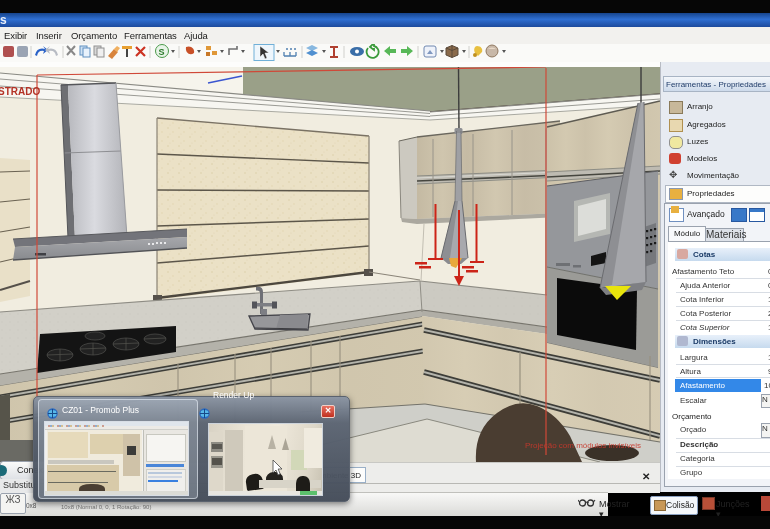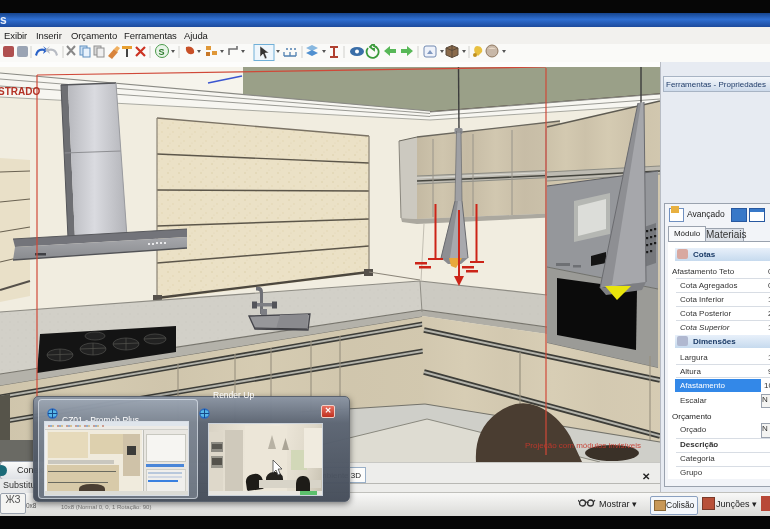--- a/index.html
+++ b/index.html
@@ -357,20 +357,35 @@
  <text x="-2" y="95" font-size="10" fill="#b43226" font-family="Liberation Sans" font-weight="bold">STRADO</text>
 
  <text x="525" y="448" font-size="8" fill="#c8382c" opacity=".9" font-family="Liberation Sans">Projeção com módulos invisíveis</text>
 </svg>
 </div>
 
 <div class="abs" style="left:660px;top:62px;width:110px;height:430px;background:#e7ebf2;border-left:1px solid #b8bcc4;">
 
  <div class="abs" style="left:2px;top:14px;width:108px;height:16px;background:linear-gradient(#f4f7fb,#cddaeb);border:1px solid #a8b4c4;border-right:none;color:#1f3b68;font-size:8px;line-height:15px;padding-left:2px;box-sizing:border-box;white-space:nowrap;overflow:hidden;">Ferramentas - Propriedades</div>
 
+ <div class="abs" style="left:2px;top:33px;width:108px;height:144px;font-size:8px;color:#222;">
+  <div class="abs" style="left:6px;top:6px;width:12px;height:11px;background:#c8b89a;border:1px solid #8a7a5a;"></div>
+      <span class="abs" style="left:24px;top:7px;">Arranjo</span>
+  <div class="abs" style="left:6px;top:24px;width:12px;height:11px;background:#e8d8b0;border:1px solid #b09050;"></div>
+      <span class="abs" style="left:24px;top:25px;">Agregados</span>
+  <div class="abs" style="left:6px;top:41px;width:12px;height:11px;background:#f0e8a0;border:1px solid #909090;border-radius:5px;"></div>
+      <span class="abs" style="left:24px;top:42px;">Luzes</span>
+  <div class="abs" style="left:6px;top:58px;width:12px;height:11px;background:#d04030;border-radius:3px;"></div>
+      <span class="abs" style="left:24px;top:59px;">Modelos</span>
+  <div class="abs" style="left:6px;top:75px;width:12px;height:11px;color:#444;font-size:10px;line-height:10px;">✥</div>
+      <span class="abs" style="left:24px;top:76px;">Movimentação</span>
+  <div class="abs" style="left:2px;top:90px;width:104px;height:16px;background:#fdfdfc;border:1px solid #b0b8c4;"></div>
+  <div class="abs" style="left:6px;top:93px;width:12px;height:10px;background:#e8b040;border:1px solid #8a98b0;"></div>
+      <span class="abs" style="left:24px;top:94px;">Propriedades</span>
+ </div>
 
  <div class="abs" style="left:3px;top:141px;width:107px;height:282px;background:#f2f4f8;border:1px solid #9aa2ae;border-right:none;">
   <div class="abs" style="left:4px;top:4px;width:13px;height:12px;background:#fff;border:1px solid #7090c0;"></div>
   <div class="abs" style="left:6px;top:2px;width:8px;height:7px;background:#e8b040;"></div>
   <span class="abs" style="left:22px;top:5px;font-size:8.5px;color:#222;">Avançado</span>
   <div class="abs" style="left:66px;top:4px;width:14px;height:12px;background:#3878c8;border:1px solid #2858a0;"></div>
   <div class="abs" style="left:84px;top:4px;width:14px;height:12px;background:#fff;border:1px solid #2858a0;">
         <div style="height:3px;background:#3878c8;"></div>
       </div>
 
@@ -378,21 +393,21 @@
   <div class="abs" style="left:40px;top:24px;width:37px;height:13px;background:#dde1e8;border:1px solid #9aa2ae;border-bottom:none;font-size:10px;text-align:center;line-height:12px;color:#333;">Materiais</div>
 
   <div class="abs" style="left:3px;top:37px;width:104px;height:237px;background:#fff;border-top:1px solid #9aa2ae;font-size:8px;color:#333;">
    <div class="abs" style="left:7px;top:6px;width:97px;height:13px;background:linear-gradient(#e8f0fa,#c6daee);font-weight:bold;color:#1a3a66;">
           <span style="position:absolute;left:18px;top:2px;">Cotas</span>
           <span style="position:absolute;left:2px;top:1px;width:11px;height:10px;background:#d8a8a0;border-radius:2px;"></span>
         </div>
    <div class="abs" style="left:4px;top:25px;">Afastamento Teto</div>
         <div class="abs" style="left:100px;top:25px;">0</div>
         <div class="abs" style="left:8px;top:36px;width:96px;border-top:1px solid #d8dde4;"></div>
-   <div class="abs" style="left:12px;top:39px;">Cota Agregados</div>
+   <div class="abs" style="left:12px;top:39px;">Ajuda Anterior</div>
         <div class="abs" style="left:100px;top:39px;">0</div>
         <div class="abs" style="left:8px;top:50px;width:96px;border-top:1px solid #d8dde4;"></div>
    <div class="abs" style="left:12px;top:53px;">Cota Inferior</div>
         <div class="abs" style="left:100px;top:53px;">14</div>
         <div class="abs" style="left:8px;top:64px;width:96px;border-top:1px solid #d8dde4;"></div>
    <div class="abs" style="left:12px;top:67px;">Cota Posterior</div>
         <div class="abs" style="left:100px;top:67px;">24</div>
         <div class="abs" style="left:8px;top:78px;width:96px;border-top:1px solid #d8dde4;"></div>
    <div class="abs" style="left:12px;top:81px;font-style:italic;">Cota Superior</div>
         <div class="abs" style="left:100px;top:81px;">12</div>
@@ -424,21 +439,21 @@
   </div>
  </div>
 </div>
 
 <div class="abs" style="left:0;top:462px;width:660px;height:30px;background:#ededeb;border-top:1px solid #c8c8c4;">
  <div class="abs" style="left:282px;top:4px;width:84px;height:16px;background:#fdfdfc;border:1px solid #9ab0c8;font-size:8px;color:#222;line-height:15px;text-align:right;padding-right:4px;box-sizing:border-box;overflow:hidden;">Ambiente 3D</div>
  <div class="abs" style="left:0;top:20px;width:660px;border-top:1px solid #b8b8b4;"></div>
  <div class="abs" style="left:642px;top:8px;width:12px;height:12px;font-size:10px;color:#222;font-weight:bold;">✕</div>
 </div>
 
-<div class="abs" style="left:0;top:492px;width:770px;height:24px;background:linear-gradient(#f8f8f7,#d9d9d6);border-top:1px solid #c0c0bc;">
+<div class="abs" style="left:0;top:492px;width:608px;height:24px;background:linear-gradient(#f8f8f7,#d9d9d6);border-top:1px solid #c0c0bc;">
  <span class="abs" style="left:61px;top:11px;font-size:6px;color:#777;">10x8 (Normal 0, 0,  1 Rotação: 90)</span>
  <svg class="abs" style="left:578px;top:3px;" width="18" height="12" viewBox="0 0 18 12">
       <circle cx="4.5" cy="7" r="3" fill="none" stroke="#333" stroke-width="1.3"></circle>
       <circle cx="12.5" cy="7" r="3" fill="none" stroke="#333" stroke-width="1.3"></circle>
       <path d="M7.5 7 q1.5 -2 3 0 M1.5 6 l-1.5 -2 M15.5 6 l1.5 -2" stroke="#333" stroke-width="1.1" fill="none"></path>
     </svg>
  <span class="abs" style="left:599px;top:6px;font-size:9px;color:#222;">Mostrar ▾</span>
  <div class="abs" style="left:650px;top:3px;width:46px;height:17px;background:#f4f7fb;border:1px solid #8aa0c0;border-radius:2px;">
   <div class="abs" style="left:3px;top:3px;width:10px;height:9px;background:#c89858;border:1px solid #8a6838;"></div>
   <span class="abs" style="left:15px;top:3px;font-size:8.5px;color:#222;">Colisão</span>
@@ -464,21 +479,21 @@
 <div class="abs" style="left:33px;top:396px;width:315px;height:104px;background:linear-gradient(rgba(138,148,163,.97),rgba(92,101,115,.97) 25%,rgba(68,76,89,.97));border:1px solid #5a626e;border-radius:5px;box-shadow:0 2px 6px rgba(0,0,0,.5);"></div>
 <div class="abs" style="left:38px;top:399px;width:158px;height:98px;background:rgba(205,215,228,.28);border:1px solid rgba(235,240,248,.6);border-radius:4px;"></div>
 
 <div class="abs" style="left:47px;top:405px;width:11px;height:11px;">
  <svg width="11" height="11">
       <circle cx="5.5" cy="5.5" r="5.2" fill="#2a6ac0"></circle>
       <path d="M2 3 q3 -2 7 0 q1 3 0 5 q-4 2 -7 0 q-1 -3 0 -5" fill="#58b8e8"></path>
       <path d="M5.5 1 l0 9 M1 5.5 l9 0" stroke="#184a88" stroke-width="1"></path>
     </svg>
 </div>
-<span class="abs" style="left:62px;top:415px;font-size:8.5px;color:#fff;">CZ01 - Promob Plus</span>
+<span class="abs" style="left:62px;top:405px;font-size:8.5px;color:#fff;">CZ01 - Promob Plus</span>
 <div class="abs" style="left:199px;top:405px;width:11px;height:11px;">
  <svg width="11" height="11">
       <circle cx="5.5" cy="5.5" r="5.2" fill="#2a6ac0"></circle>
       <path d="M2 3 q3 -2 7 0 q1 3 0 5 q-4 2 -7 0 q-1 -3 0 -5" fill="#58b8e8"></path>
       <path d="M5.5 1 l0 9 M1 5.5 l9 0" stroke="#184a88" stroke-width="1"></path>
     </svg>
 </div>
 <span class="abs" style="left:213px;top:390px;font-size:8.5px;color:#fff;">Render Up</span>
 
 <div class="abs" style="left:321px;top:405px;width:12px;height:11px;background:linear-gradient(#e87060,#c03020);border:1px solid #f0d0c8;border-radius:2px;color:#fff;font-size:8px;text-align:center;line-height:10px;font-weight:bold;">✕</div>

